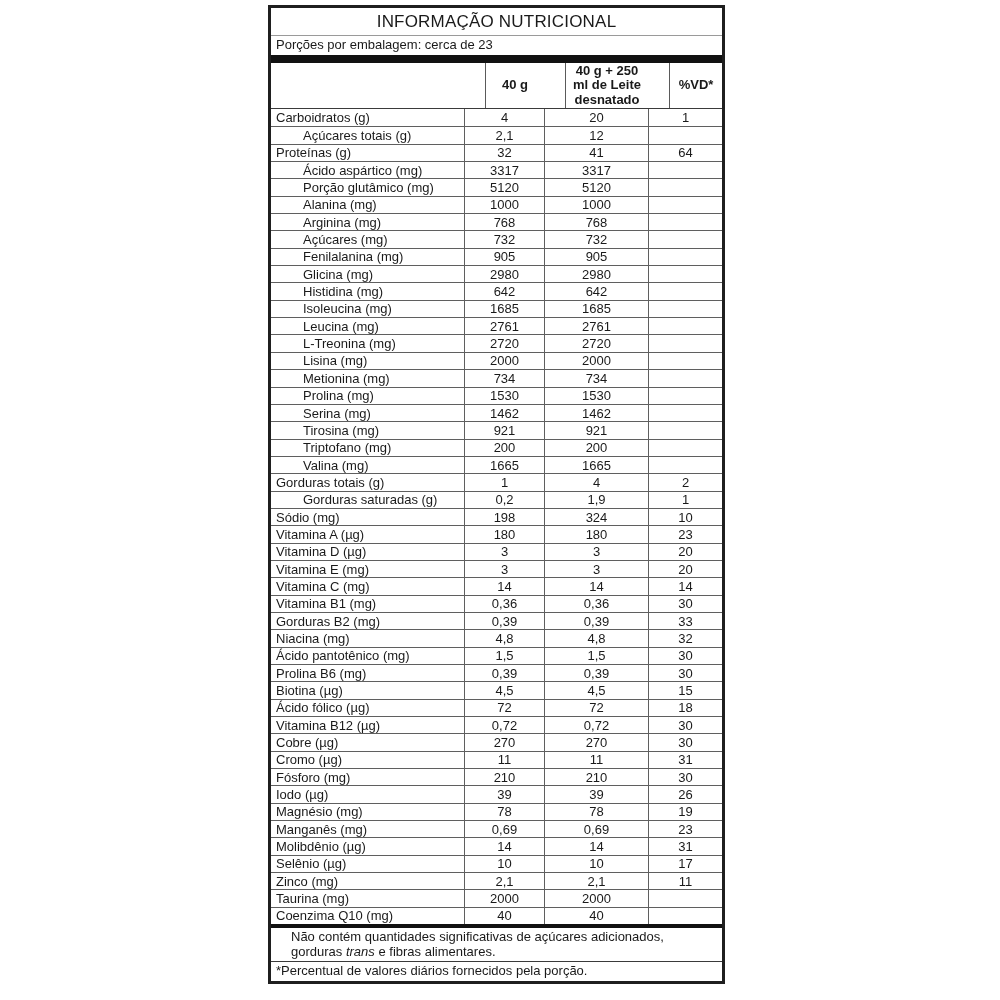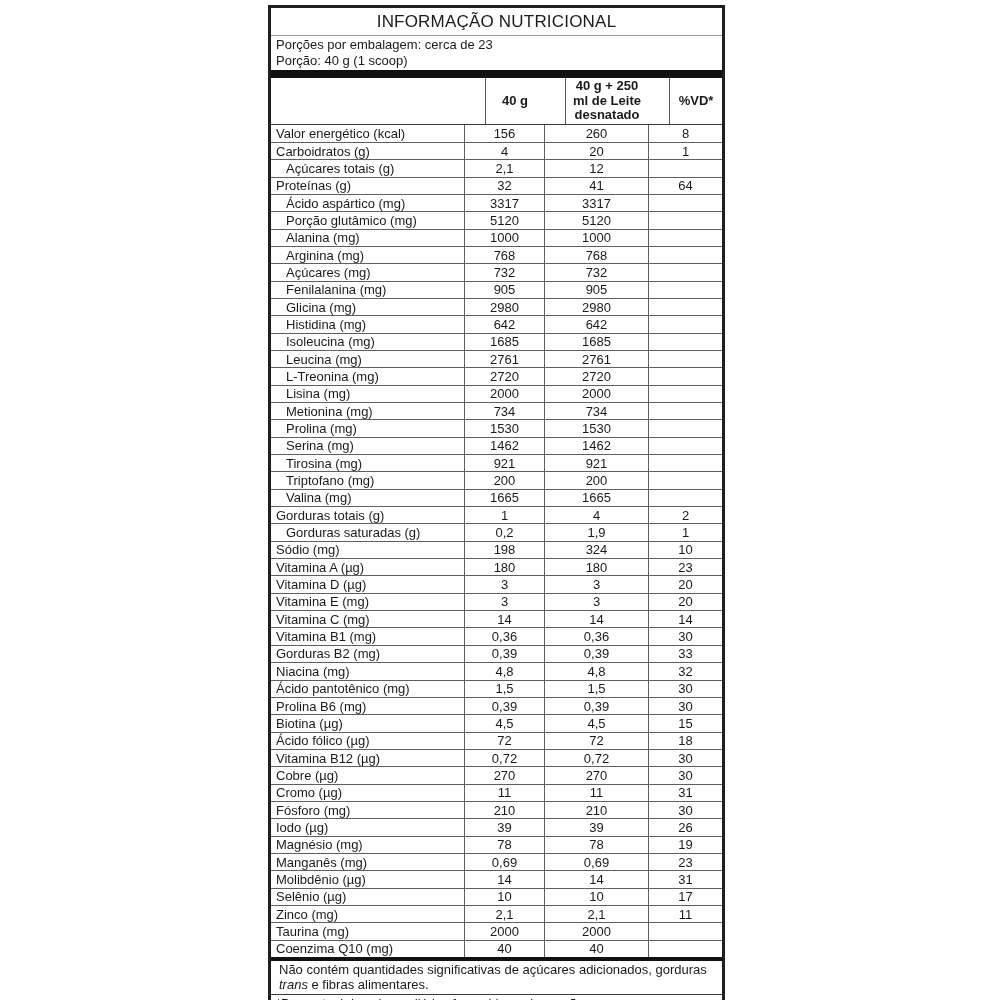--- a/index.html
+++ b/index.html
@@ -16,55 +16,48 @@
   .serving { padding: 1px 5px 2px 5px; font-size: 13px; line-height: 15.5px; }
   .thickbar { height: 8px; background: #111; width: 100%; }
   .grid-row { display: grid; grid-template-columns: 193px 80px 104px 74px; }
   .header-row { min-height: 37px; font-weight: bold; font-size: 13px; border-bottom: 1px solid #3a3a3a; }
   .header-row .hc { display: flex; align-items: center; justify-content: center; text-align: center; line-height: 14.5px; padding: 1px 2px; margin-left: 21px; }
   .hc + .hc { border-left: 1px solid #5a5a5a; }
   .body .row { height: 17.35px; font-size: 13px; }
   .body .row + .row { border-top: 1px solid #5f5f5f; }
   .cell { display: flex; align-items: center; overflow: hidden; white-space: nowrap; }
   .c1 { padding-left: 5px; justify-content: flex-start; }
-  .row.indent .c1 { padding-left: 15px; }
+  .row.indent .c1 { padding-left: 32px; }
   .c2, .c3, .c4 { justify-content: center; border-left: 1px solid #5f5f5f; }
   .footbar { height: 4px; background: #111; width: 100%; }
-  .note1 { font-size: 13px; line-height: 14.5px; padding: 2px 5px 2px 8px; border-bottom: 1px solid #3a3a3a; }
+  .note1 { font-size: 13px; line-height: 14.5px; padding: 2px 5px 2px 20px; border-bottom: 1px solid #3a3a3a; }
   .note1 .it { font-style: italic; }
   .note2 { font-size: 13px; line-height: 14px; padding: 2px 5px 3px 5px; }
 </style>
 </head>
 <body>
 
 <div class="panel">
   <div class="title">INFORMAÇÃO NUTRICIONAL</div>
 
   <div class="serving">
     <div>Porções por embalagem: cerca de 23</div>
-    <div>Porção: 40 g (1 scoop)</div>
   </div>
 
   <div class="thickbar"></div>
 
   <div class="grid-row header-row">
     <div class="hc"></div>
     <div class="hc">40 g</div>
     <div class="hc">40 g + 250 ml de Leite desnatado</div>
     <div class="hc">%VD*</div>
   </div>
 
   <div class="body">
       <div class="grid-row row">
-        <div class="cell c1">Valor energético (kcal)</div>
-        <div class="cell c2">156</div>
-        <div class="cell c3">260</div>
-        <div class="cell c4">8</div>
-      </div>
-      <div class="grid-row row">
         <div class="cell c1">Carboidratos (g)</div>
         <div class="cell c2">4</div>
         <div class="cell c3">20</div>
         <div class="cell c4">1</div>
       </div>
       <div class="grid-row row indent">
         <div class="cell c1">Açúcares totais (g)</div>
         <div class="cell c2">2,1</div>
         <div class="cell c3">12</div>
         <div class="cell c4"></div>

